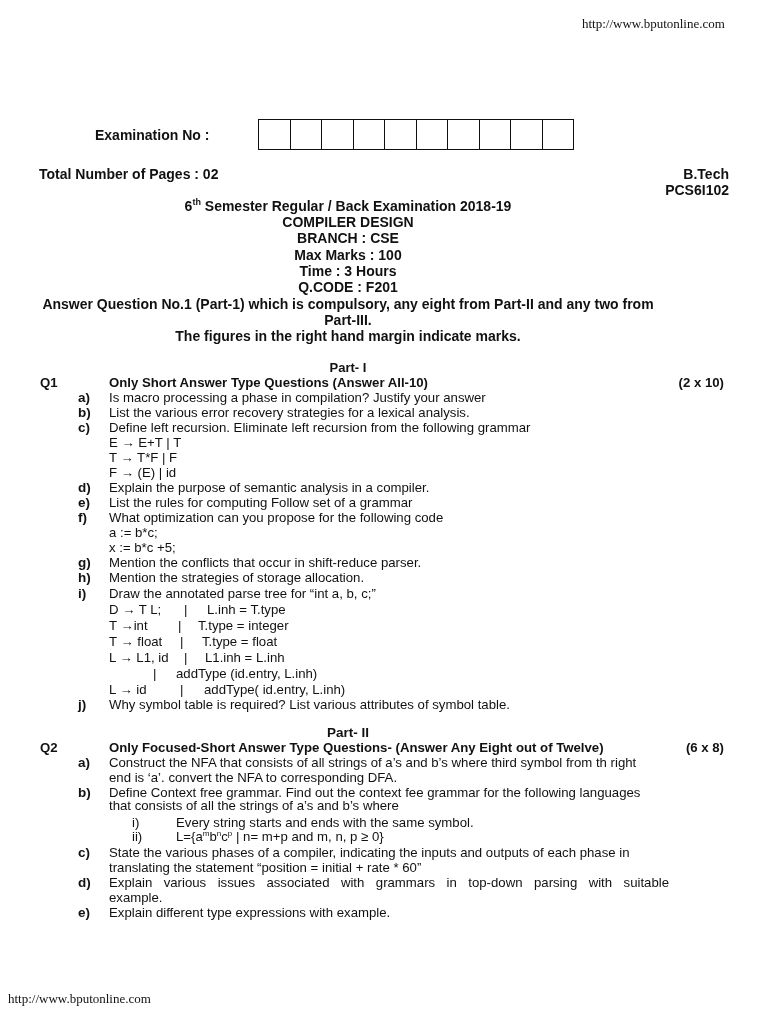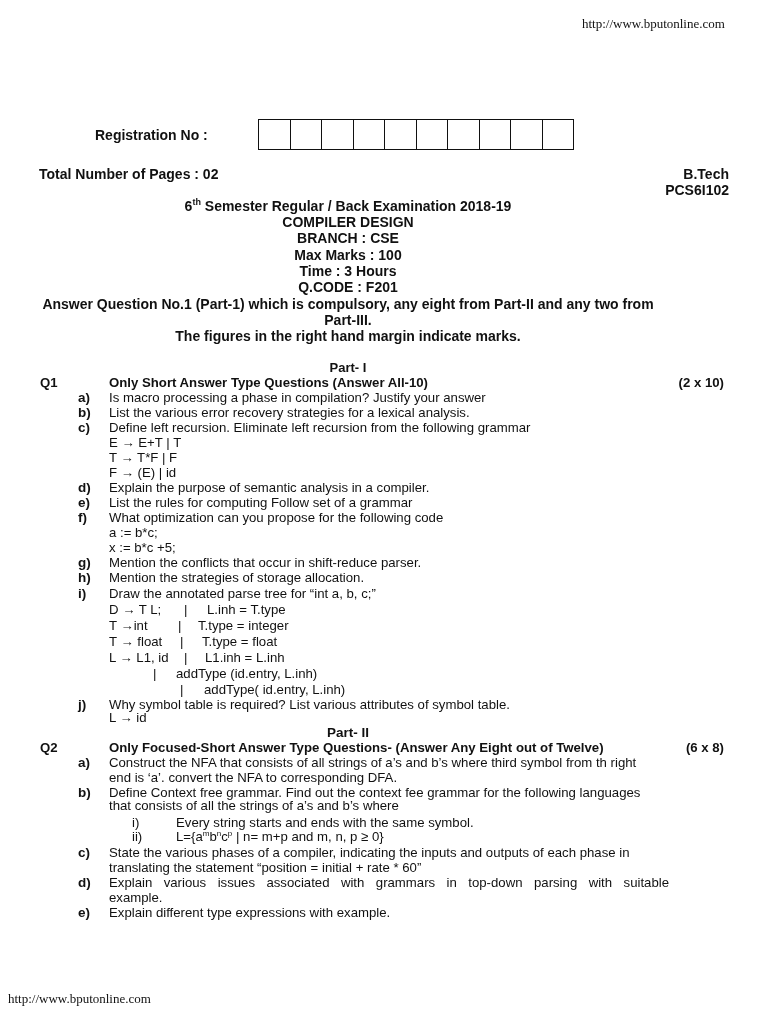--- a/index.html
+++ b/index.html
@@ -16,21 +16,21 @@
   .txt { position:absolute; left:109px; }
   .sup { font-size:9px; vertical-align:super; line-height:0; }
   .sup-s { font-size:8px; vertical-align:super; line-height:0; }
   .just { text-align:justify; text-align-last:left; width:560px; }
 </style>
 </head>
 <body>
 
 <div class="abs url" style="left:582px; top:16px;">http://www.bputonline.com</div>
 
-<div class="abs hdr" style="left:95px; top:127px;">Registration No :</div>
+<div class="abs hdr" style="left:95px; top:127px;">Examination No :</div>
 <div class="regbox">
   <div class="cell"></div>
   <div class="cell"></div>
   <div class="cell"></div>
   <div class="cell"></div>
   <div class="cell"></div>
   <div class="cell"></div>
   <div class="cell"></div>
   <div class="cell"></div>
   <div class="cell"></div>
@@ -103,21 +103,21 @@
   <div class="abs" style="left:180px; top:634px;">|</div>
   <div class="abs" style="left:202px; top:634px;">T.type = float</div>
 
   <div class="txt" style="top:650px;">L → L1, id</div>
   <div class="abs" style="left:184px; top:650px;">|</div>
   <div class="abs" style="left:205px; top:650px;">L1.inh = L.inh</div>
 
   <div class="abs" style="left:153px; top:666px;">|</div>
   <div class="abs" style="left:176px; top:666px;">addType (id.entry, L.inh)</div>
 
-  <div class="txt" style="top:682px;margin-top:28px;">L → id</div>
+  <div class="txt" style="top:682px;">L → id</div>
   <div class="abs" style="left:180px; top:682px;">|</div>
   <div class="abs" style="left:204px; top:682px;">addType( id.entry, L.inh)</div>
 
   <div class="lbl" style="top:697px;">j)</div>
   <div class="txt" style="top:697px;">Why symbol table is required? List various attributes of symbol table.</div>
 </div>
 
 <div class="center" style="top:725px; font-size:13.5px;">Part- II</div>
 <div class="abs b q" style="left:40px; top:740px;">Q2</div>
 <div class="abs b q" style="left:109px; top:740px;">Only Focused-Short Answer Type Questions-  (Answer Any Eight out of Twelve)</div>

